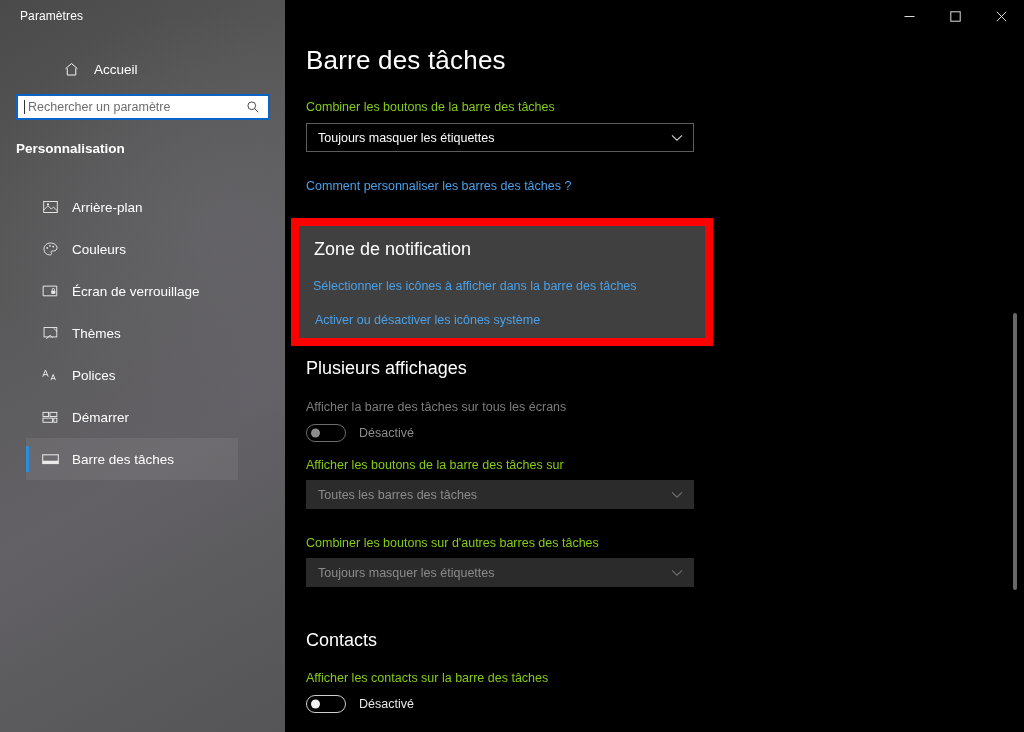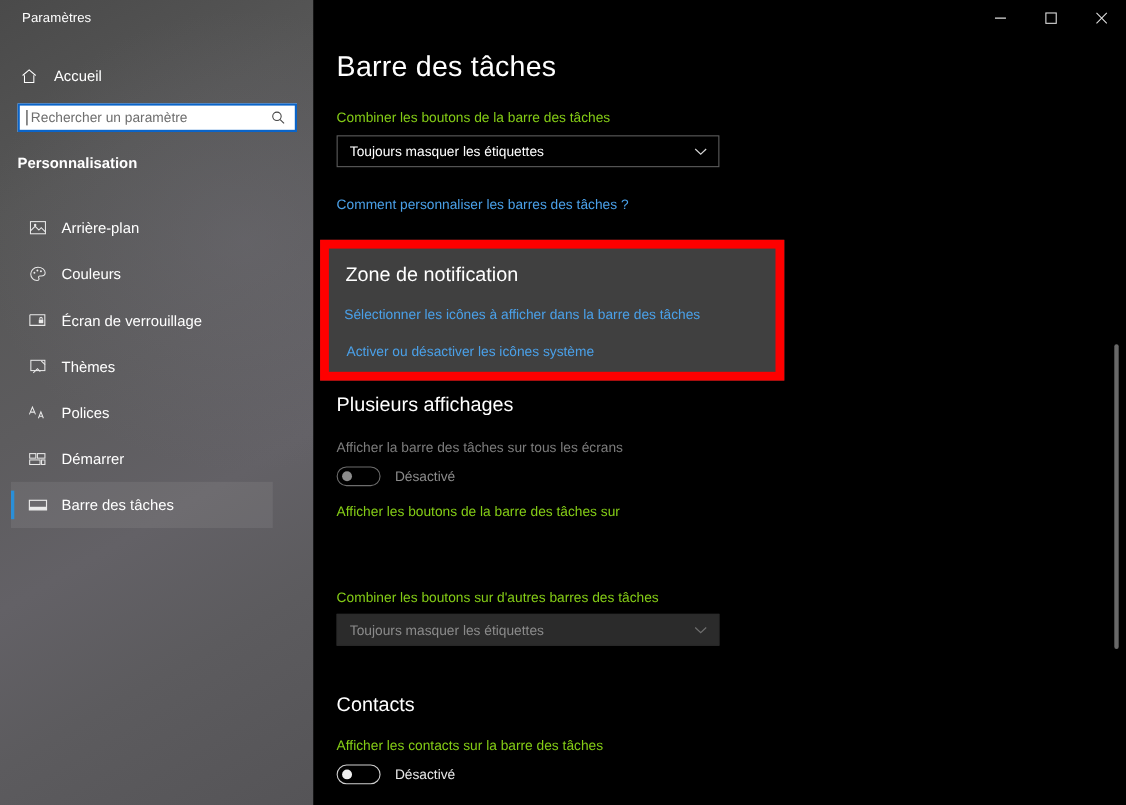--- a/index.html
+++ b/index.html
@@ -47,20 +47,21 @@
     z-index: 4;
   }
 
   .home-row {
     position: absolute;
     left: 0; top: 52px;
     width: 285px; height: 34px;
     display: flex;
     align-items: center;
     z-index: 4;
+    padding-left: 45px;
   }
   .home-icon {
     width: 26px; height: 26px;
     margin-left: 13px;
     display: flex; align-items: center; justify-content: center;
     color: #ffffff;
   }
   .home-label {
     margin-left: 10px;
     font-size: 13.5px;
@@ -100,23 +101,24 @@
     position: absolute;
     left: 16px; top: 141px;
     font-size: 13.5px;
     font-weight: bold;
     color: #ffffff;
     z-index: 4;
   }
 
   #nav-list {
     position: absolute;
-    left: 10px; top: 186px;
+    left: 0; top: 186px;
     width: 238px;
     z-index: 4;
+    padding-left: 26px;
   }
   .nav-item {
     position: relative;
     height: 42px;
     display: flex;
     align-items: center;
     cursor: default;
   }
   .nav-item .nav-icon {
     width: 22px; height: 22px;
@@ -176,21 +178,21 @@
   }
 
   .field-label {
     font-size: 12.5px;
     color: #84cc16;
     white-space: nowrap;
   }
   .field-label.dim { color: #7c7c7c; }
 
   .combo {
-    width: 348px;
+    width: 388px;
     height: 29px;
     border: 1px solid #5c5c5c;
     background: #000000;
     display: flex;
     align-items: center;
     padding: 0 9px 0 11px;
     color: #ffffff;
     font-size: 12.5px;
   }
   .combo .combo-text { flex: 1; white-space: nowrap; }
@@ -439,20 +441,28 @@
 
     <div class="abs toggle-row" style="left:21px; top:424px;">
       <span class="toggle dim">
           <span class="knob"></span>
         </span>
       <span class="toggle-state dim">Désactivé</span>
     </div>
 
     <div class="abs field-label" style="left:21px; top:458px;">Afficher les boutons de la barre des tâches sur</div>
 
+    <div class="abs combo disabled" style="left:21px; top:480px;">
+      <span class="combo-text">Toutes les barres des tâches</span>
+      <span class="chev">
+        <svg width="12" height="8" viewBox="0 0 12 8" fill="none" stroke="currentColor" stroke-width="1.1">
+            <path d="M1 1.4 L6 6.2 L11 1.4"></path>
+          </svg>
+      </span>
+    </div>
 
     <div class="abs field-label" style="left:21px; top:536px;">Combiner les boutons sur d'autres barres des tâches</div>
 
     <div class="abs combo disabled" style="left:21px; top:558px;">
       <span class="combo-text">Toujours masquer les étiquettes</span>
       <span class="chev">
         <svg width="12" height="8" viewBox="0 0 12 8" fill="none" stroke="currentColor" stroke-width="1.1">
             <path d="M1 1.4 L6 6.2 L11 1.4"></path>
           </svg>
       </span>

